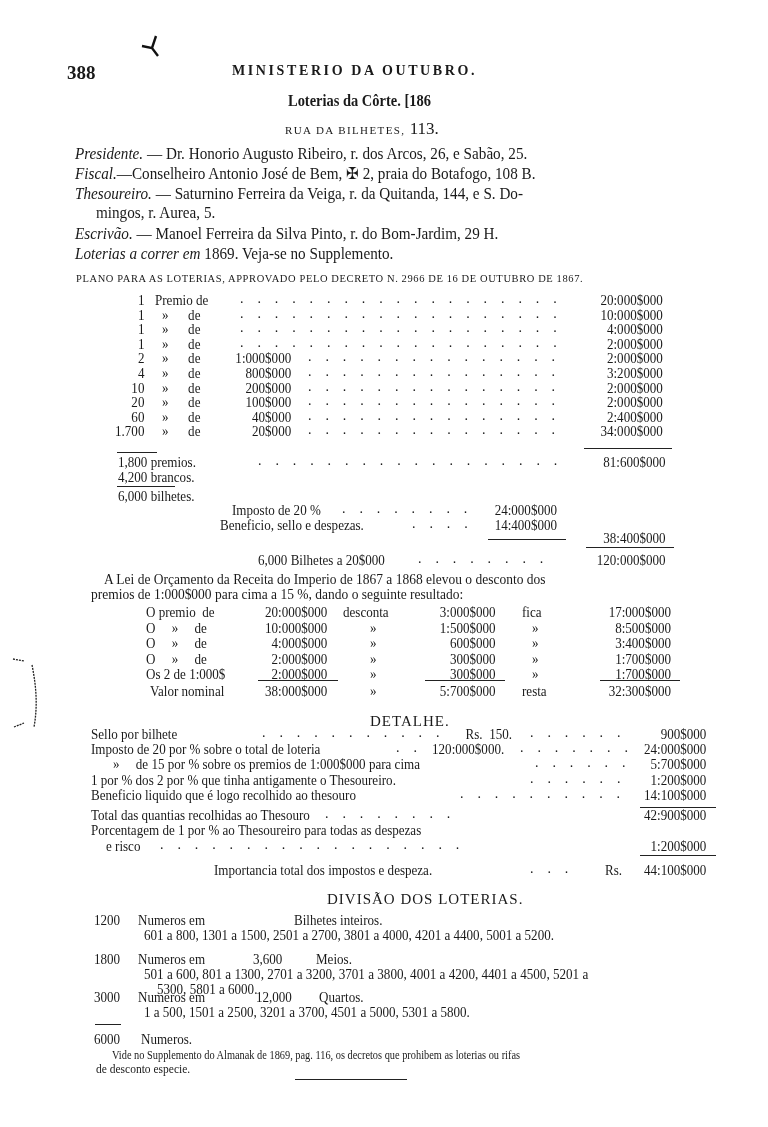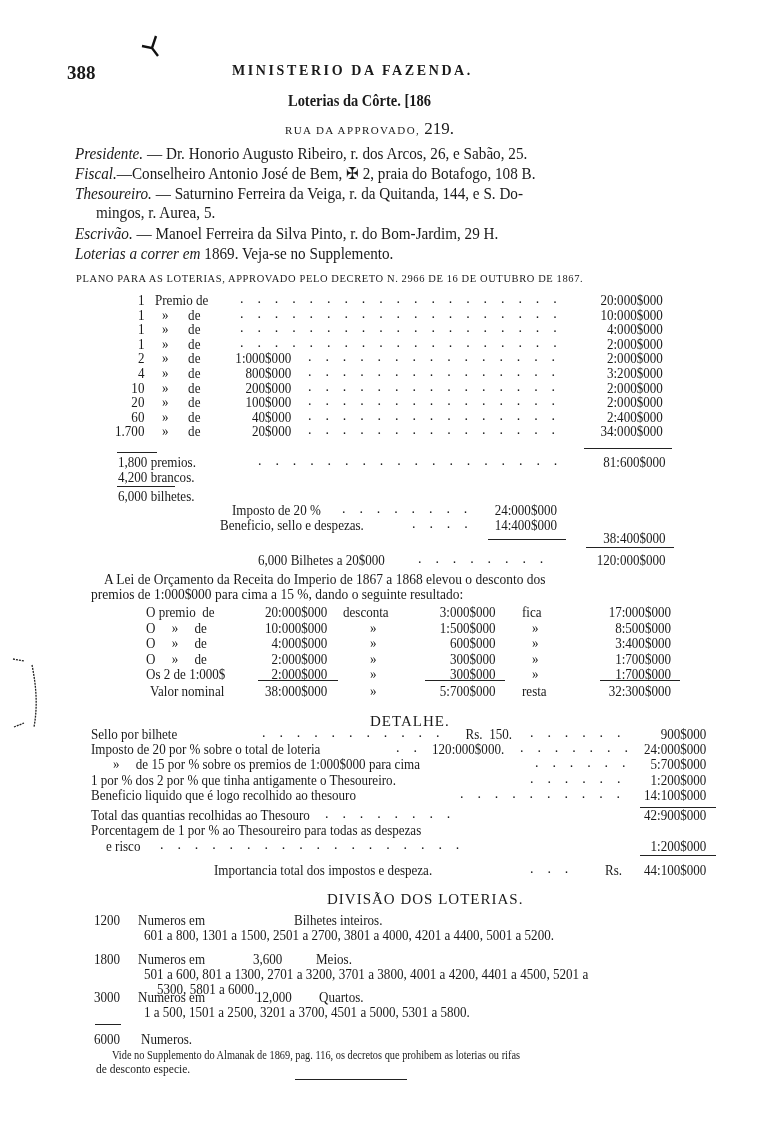--- a/index.html
+++ b/index.html
@@ -26,23 +26,23 @@
 <body>
 
 <svg class="mark" style="left:140px;top:32px" width="24" height="30" viewBox="0 0 24 30">
   <path d="M2 14 L12 16 L18 24 M12 16 L16 4" stroke="#111" stroke-width="2.4" fill="none"></path>
 </svg>
 <svg class="mark" style="left:12px;top:655px" width="30" height="90" viewBox="0 0 30 90">
   <path d="M1 4 L12 6 M20 10 C24 30,26 50,22 72 M2 72 L12 68" stroke="#222" stroke-width="1.3" fill="none" stroke-dasharray="2 1"></path>
 </svg>
 
 <div class="abs pageno">388</div>
-<div class="abs running">MINISTERIO DA FAZENDA.</div>
+<div class="abs running">MINISTERIO DA OUTUBRO.</div>
 <div class="abs subhead">Loterias da Côrte. [186</div>
-<div class="abs addr"><span>RUA DA APPROVADO,</span> <span class="num">219.</span></div>
+<div class="abs addr"><span>RUA DA BILHETES,</span> <span class="num">113.</span></div>
 
 <div class="abs line" style="left:75px;top:146px"><i>Presidente.</i><span> — Dr. Honorio Augusto Ribeiro, r. dos Arcos, 26, e Sabão, 25.</span></div>
 <div class="abs line" style="left:75px;top:166px"><i>Fiscal.</i><span>—Conselheiro Antonio José de Bem, ✠ 2, praia do Botafogo, 108 B.</span></div>
 <div class="abs line" style="left:75px;top:186px"><i>Thesoureiro.</i><span> — Saturnino Ferreira da Veiga, r. da Quitanda, 144, e S. Do-</span></div>
 <div class="abs line" style="left:96px;top:205px"><span>mingos, r. Aurea, 5.</span></div>
 <div class="abs line" style="left:75px;top:226px"><i>Escrivão.</i><span> — Manoel Ferreira da Silva Pinto, r. do Bom-Jardim, 29 H.</span></div>
 <div class="abs line" style="left:75px;top:246px"><i>Loterias a correr em</i><span> 1869. Veja-se no Supplemento.</span></div>
 
 <div class="abs plano">PLANO PARA AS LOTERIAS, APPROVADO PELO DECRETO N. 2966 DE 16 DE OUTUBRO DE 1867.</div>
 

